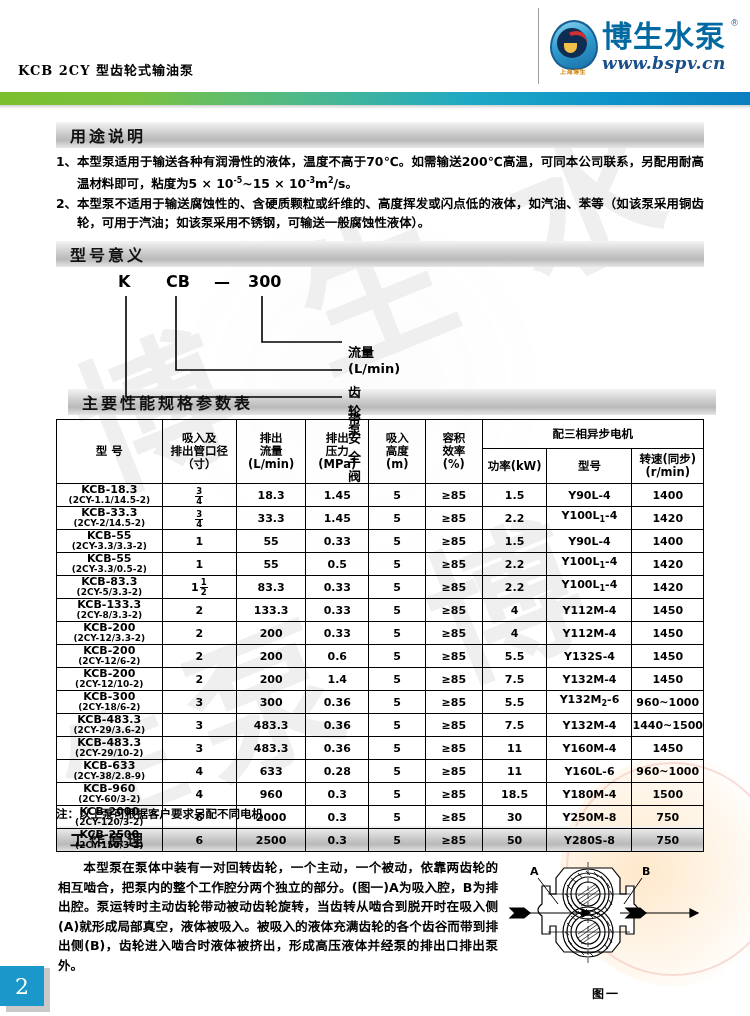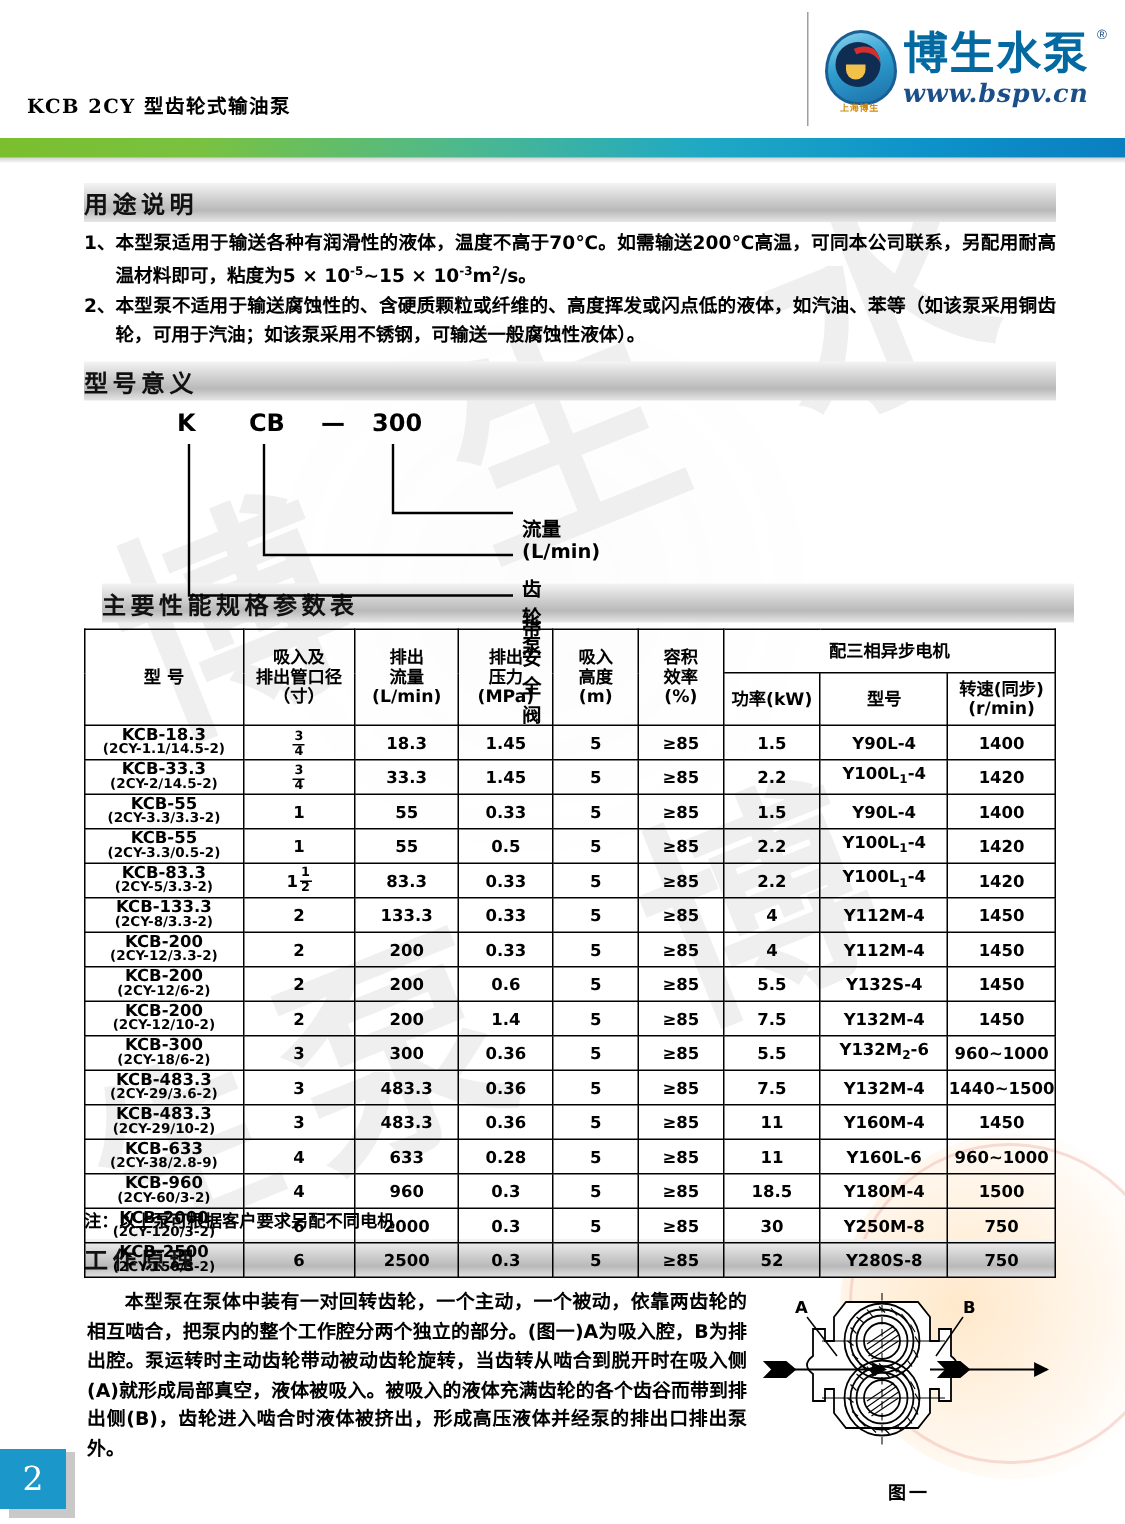--- a/index.html
+++ b/index.html
@@ -178,20 +178,21 @@
     z-index: 2;
     display: flex;
     align-items: center;
   }
   .section-bar .label {
     font-family: "DejaVu Sans", sans-serif;
     font-size: 16px;
     font-weight: bold;
     color: #111;
     letter-spacing: 3px;
+    padding-left: 14px;
   }
 
   
   .para-block {
     position: absolute;
     z-index: 3;
     font-family: "DejaVu Sans", sans-serif;
     font-size: 12.4px;
     line-height: 19px;
     color: #000;
@@ -728,21 +729,21 @@
         <tr>
           <td class="model-cell">
             <div>KCB-2500</div>
             <div class="m2">(2CY-150/3-2)</div>
           </td>
           <td>6</td>
           <td>2500</td>
           <td>0.3</td>
           <td>5</td>
           <td>≥85</td>
-          <td>52</td>
+          <td>50</td>
           <td>Y280S-8</td>
           <td>750</td>
         </tr>
       </tbody>
   </table>
 
   <div class="table-note" style="left:56px;top:805px;">注：以上泵可根据客户要求另配不同电机</div>
 
   <div class="section-bar" style="left:56px;top:826px;width:648px;">
     <span class="label">工作原理</span>

